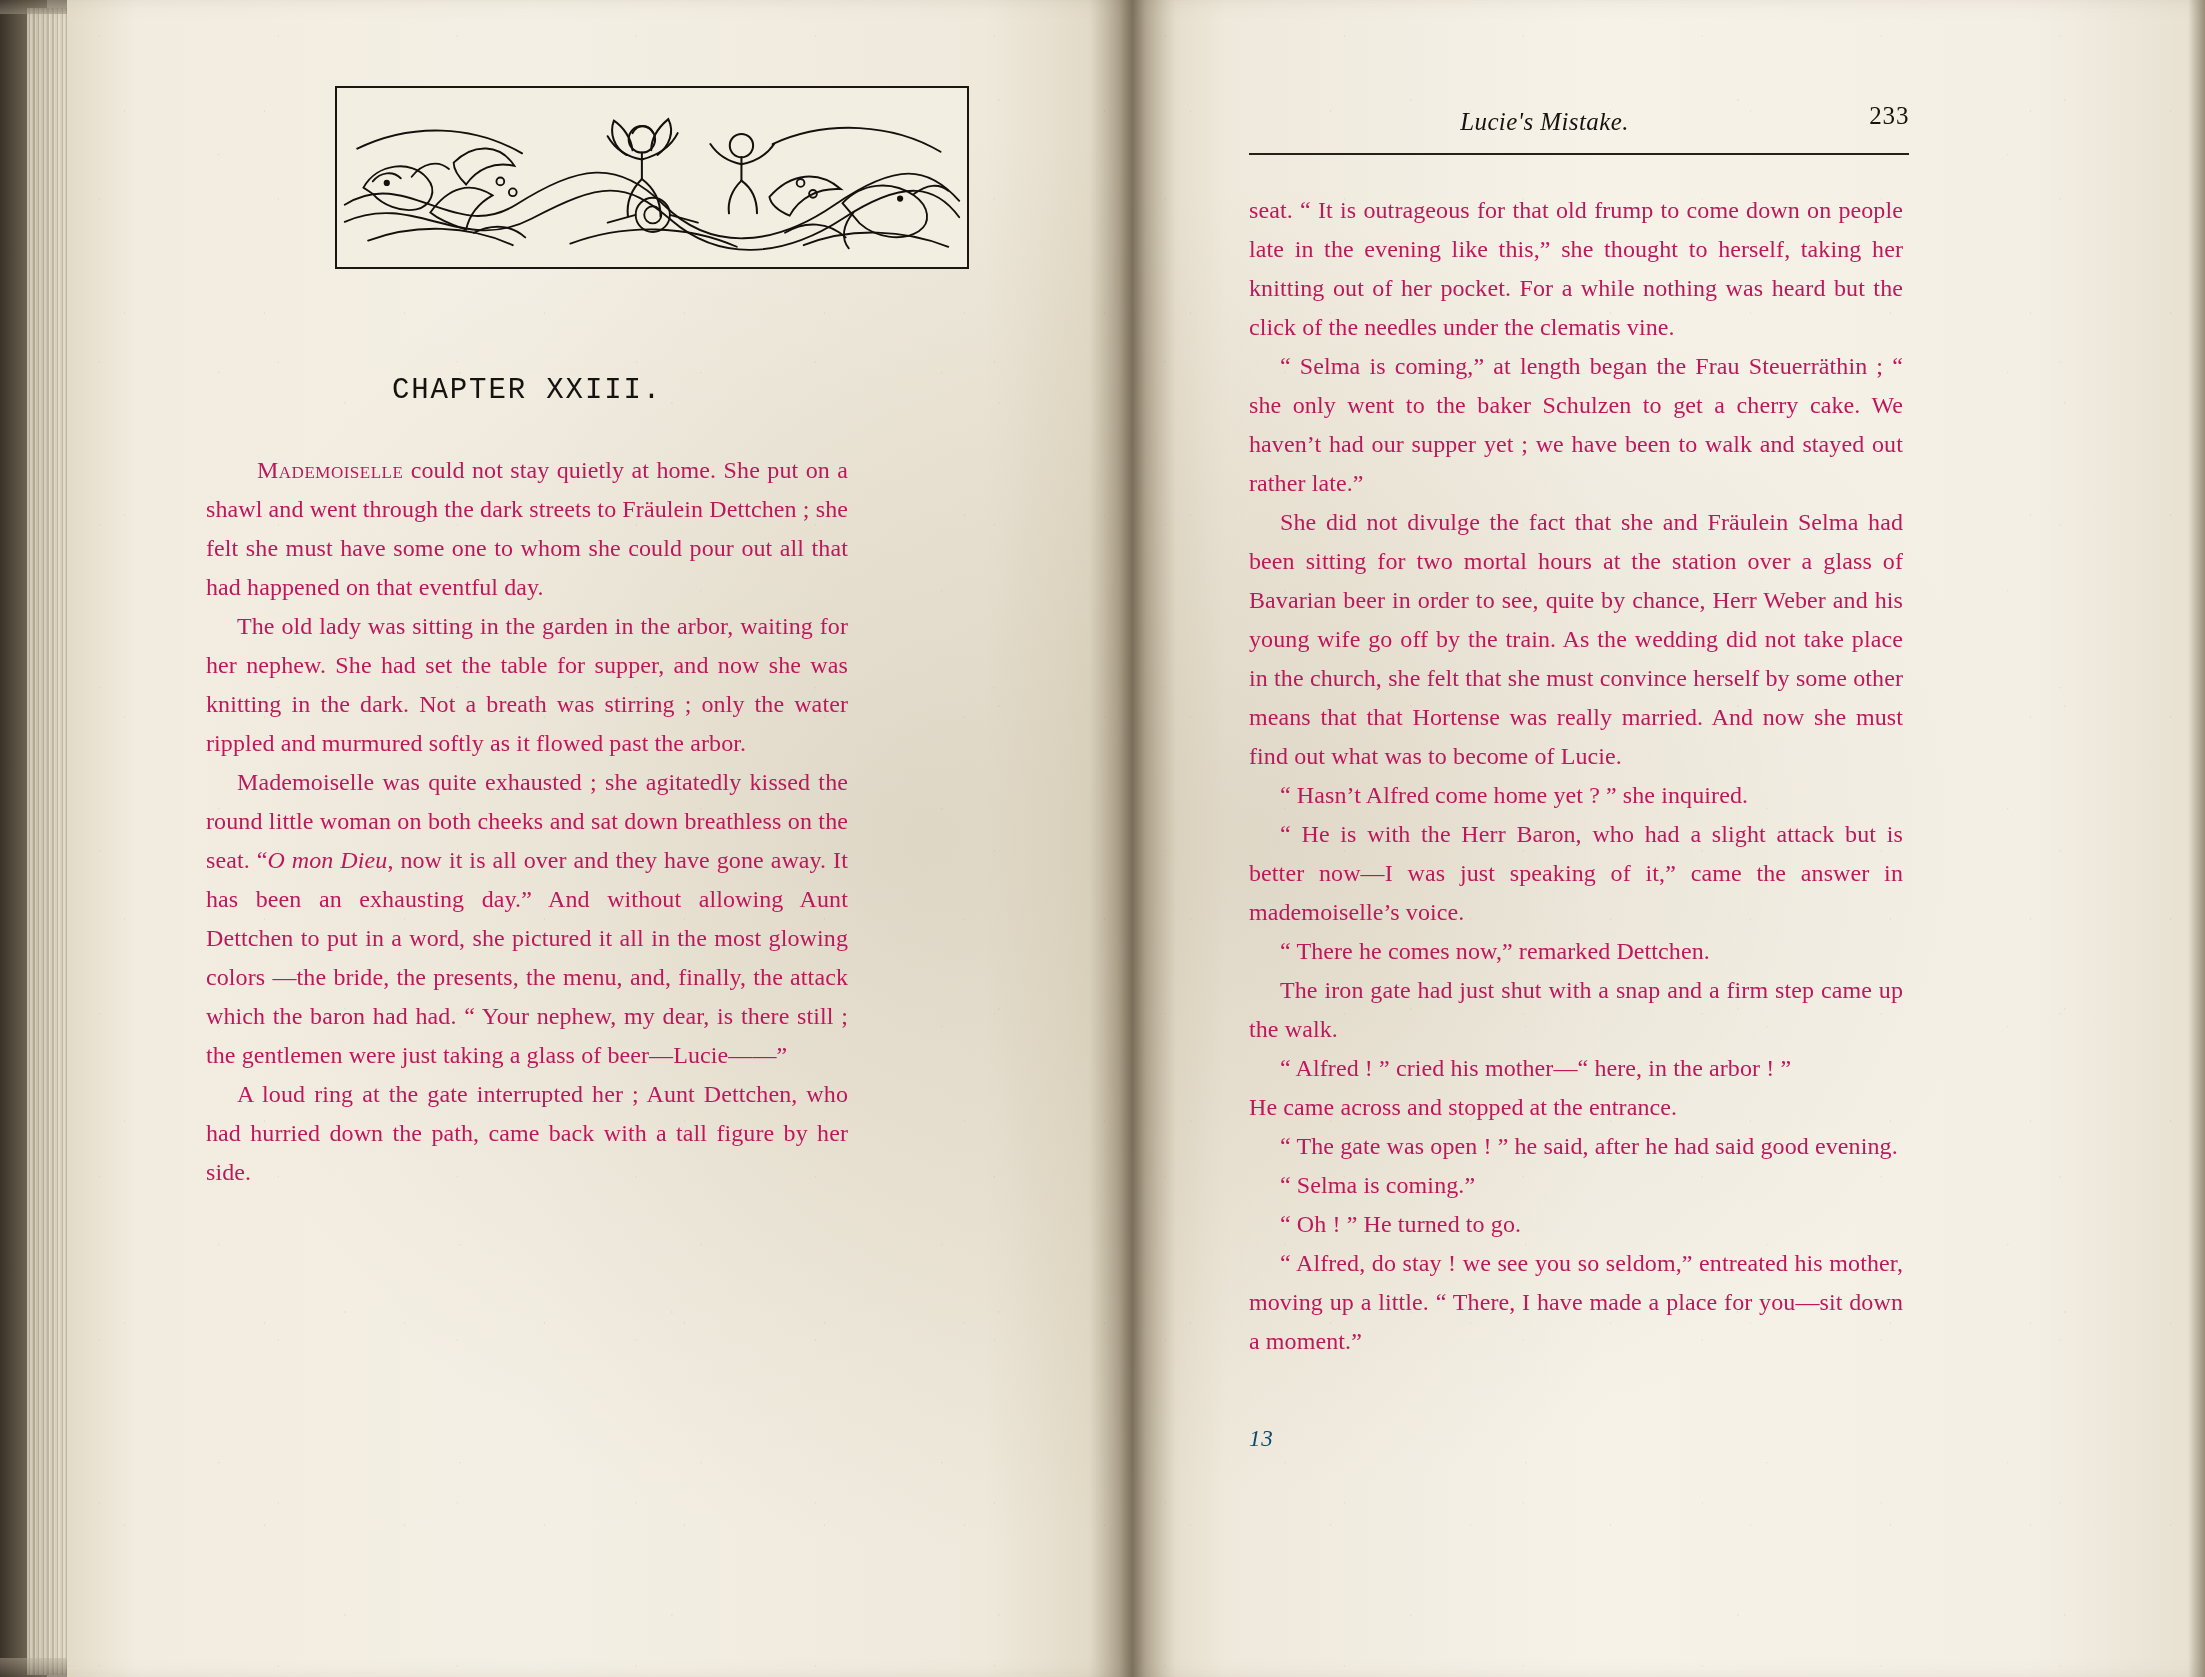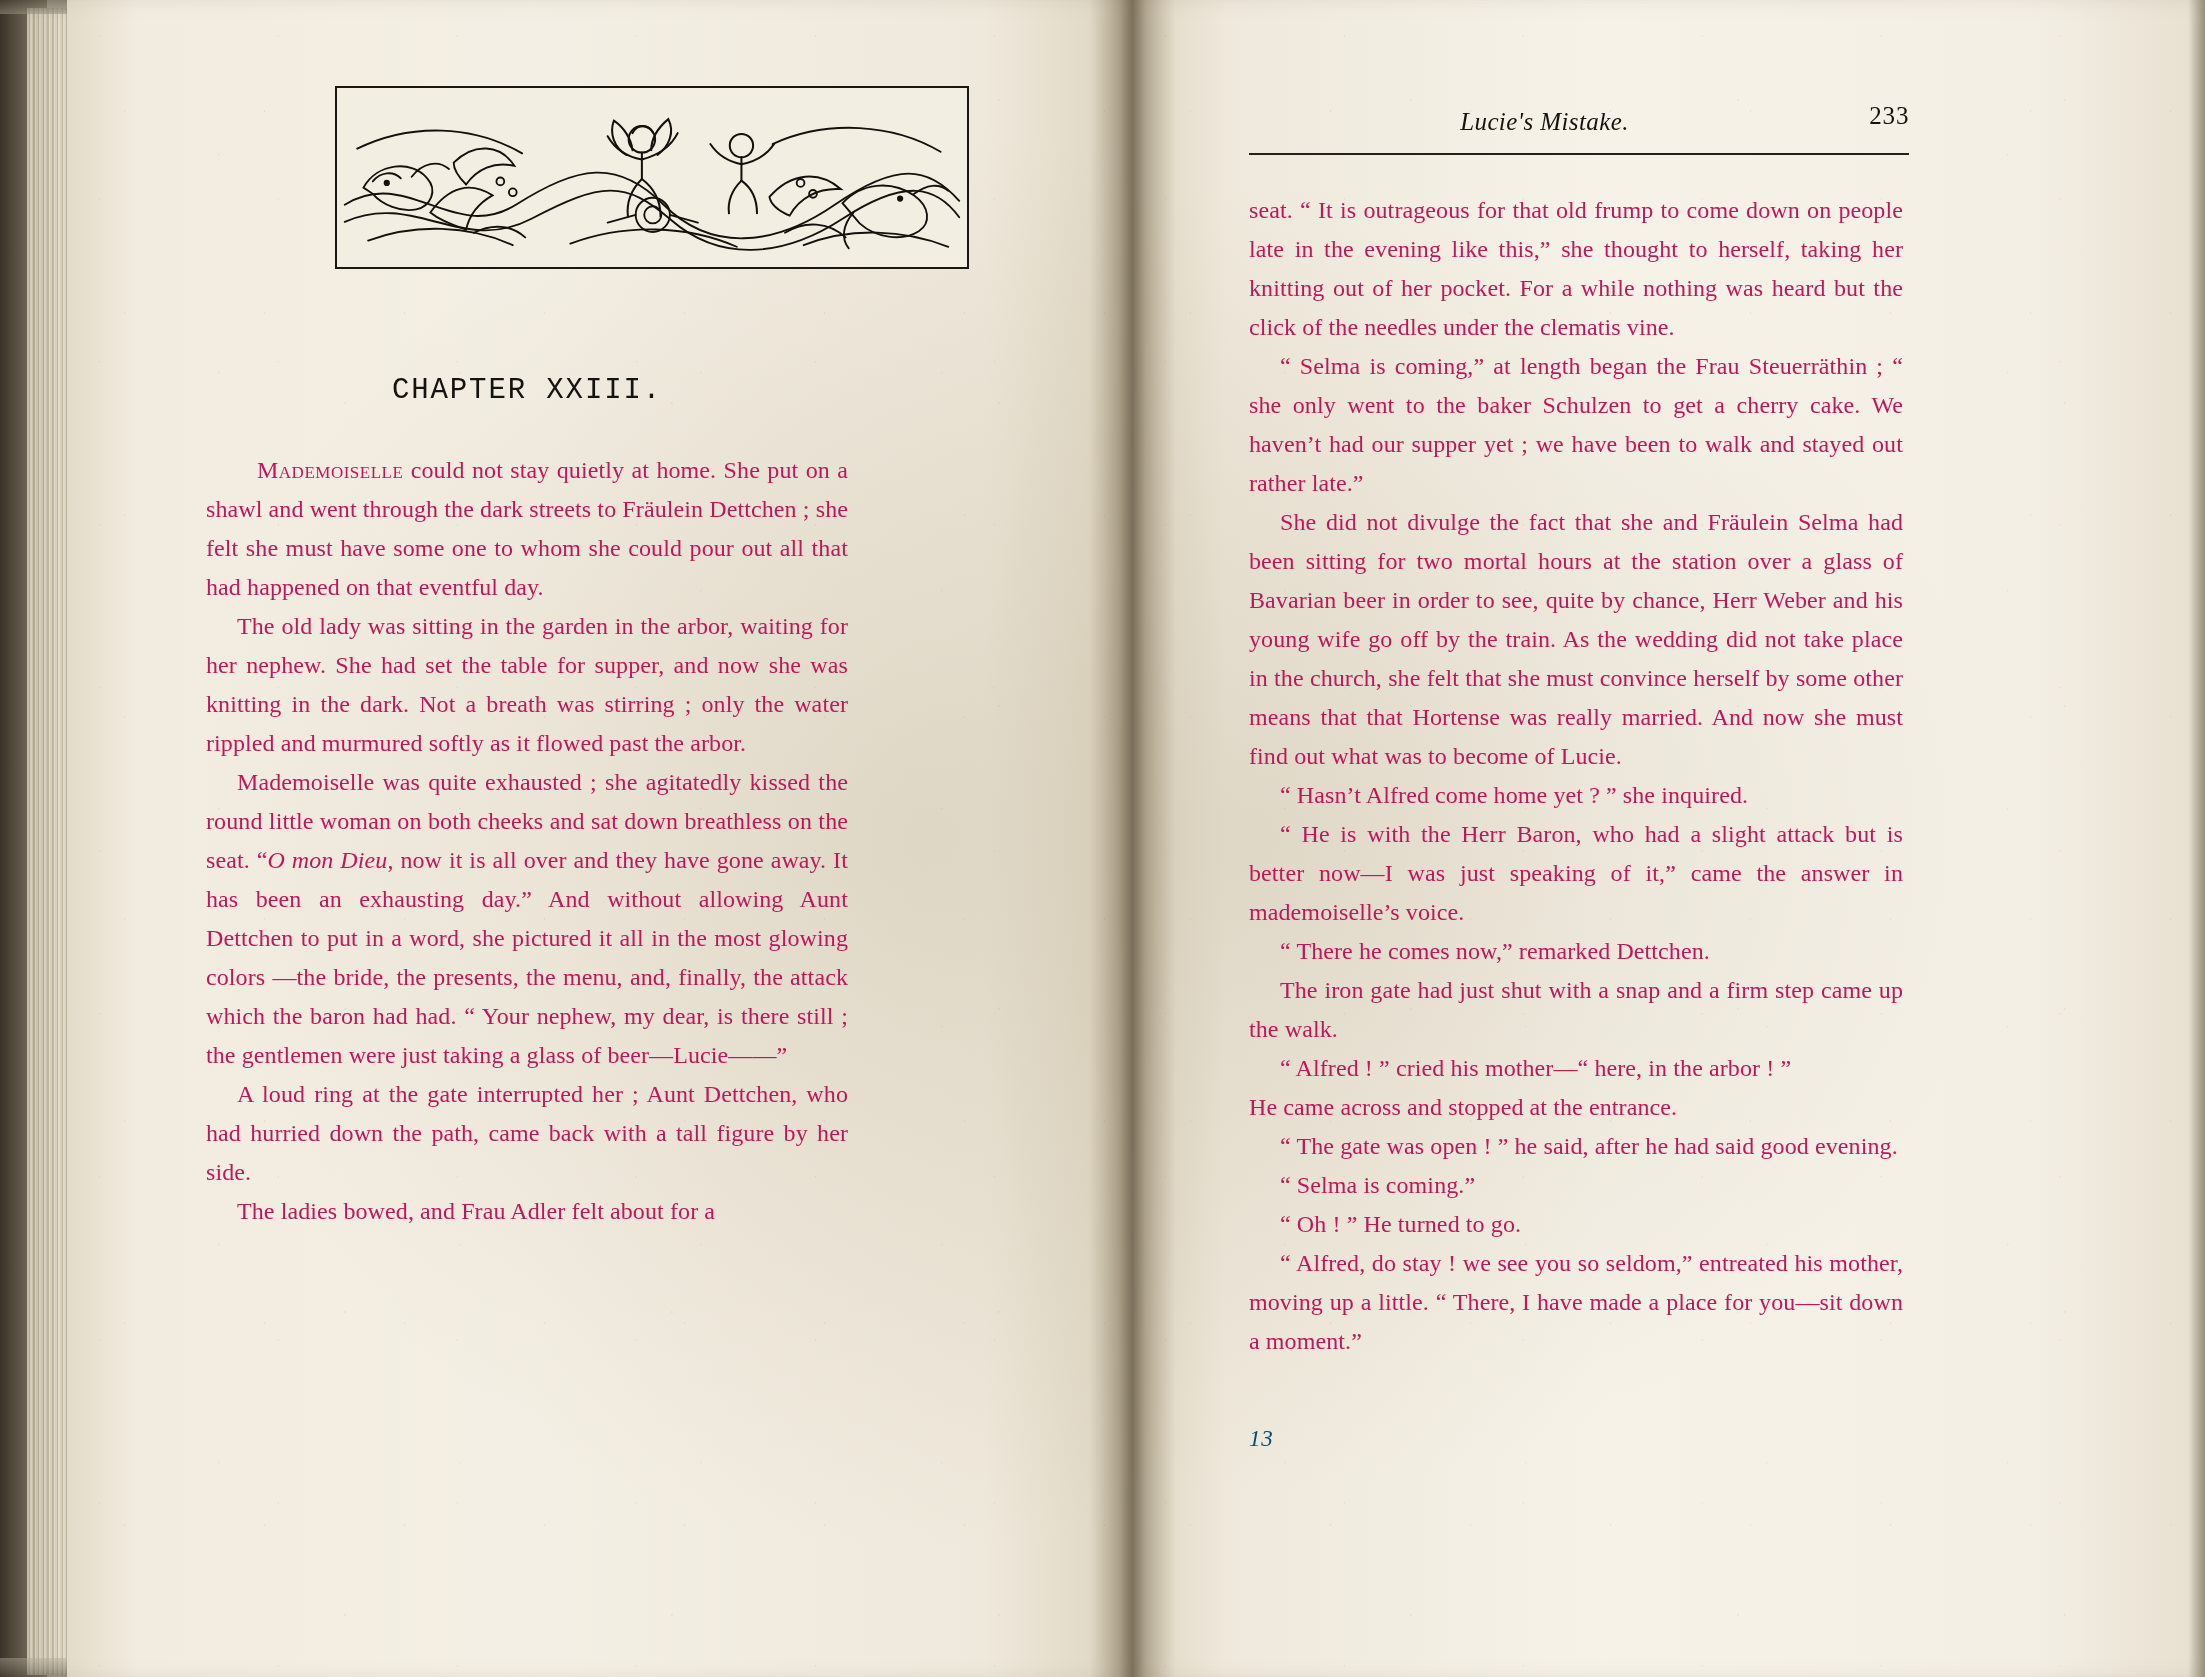--- a/index.html
+++ b/index.html
@@ -309,21 +309,20 @@
     </svg>
   </div>
 
   <div class="chapter-title">CHAPTER XXIII.</div>
 
   <div class="textblock left-body">
     <p><span class="smallcaps">Mademoiselle</span><span> could not stay quietly at home.  She put on a shawl and went through the dark streets to Fräulein Dettchen ; she felt she must have some one to whom she could pour out all that had happened on that eventful day.</span></p>
     <p><span>The old lady was sitting in the garden in the arbor, waiting for her nephew.  She had set the table for supper, and now she was knitting in the dark.   Not a breath was stirring ; only the water rippled and murmured softly as it flowed past the arbor.</span></p>
     <p><span>Mademoiselle was quite exhausted ; she agitatedly kissed the round little woman on both cheeks and sat down breathless on the seat.   “</span><em>O mon Dieu</em><span>, now it is all over and they have gone away.   It has been an exhausting day.”   And without allowing Aunt Dettchen to put in a word, she pictured it all in the most glowing colors —the bride, the presents, the menu, and, finally, the attack which the baron had had.  “ Your nephew, my dear, is there still ; the gentlemen were just taking a glass of beer—Lucie——”</span></p>
     <p><span>A loud ring at the gate interrupted her ; Aunt Dettchen, who had hurried down the path, came back with a tall figure by her side.</span></p>
-    <p><span>The ladies bowed, and Frau Adler felt about for a</span></p>
   </div>
 
   <div class="page page-right">
     <div class="speckle"></div>
   </div>
 
   <div class="running-head">
     <div class="running-title">Lucie's Mistake.</div>
     <div class="folio-right">233</div>
   </div>

